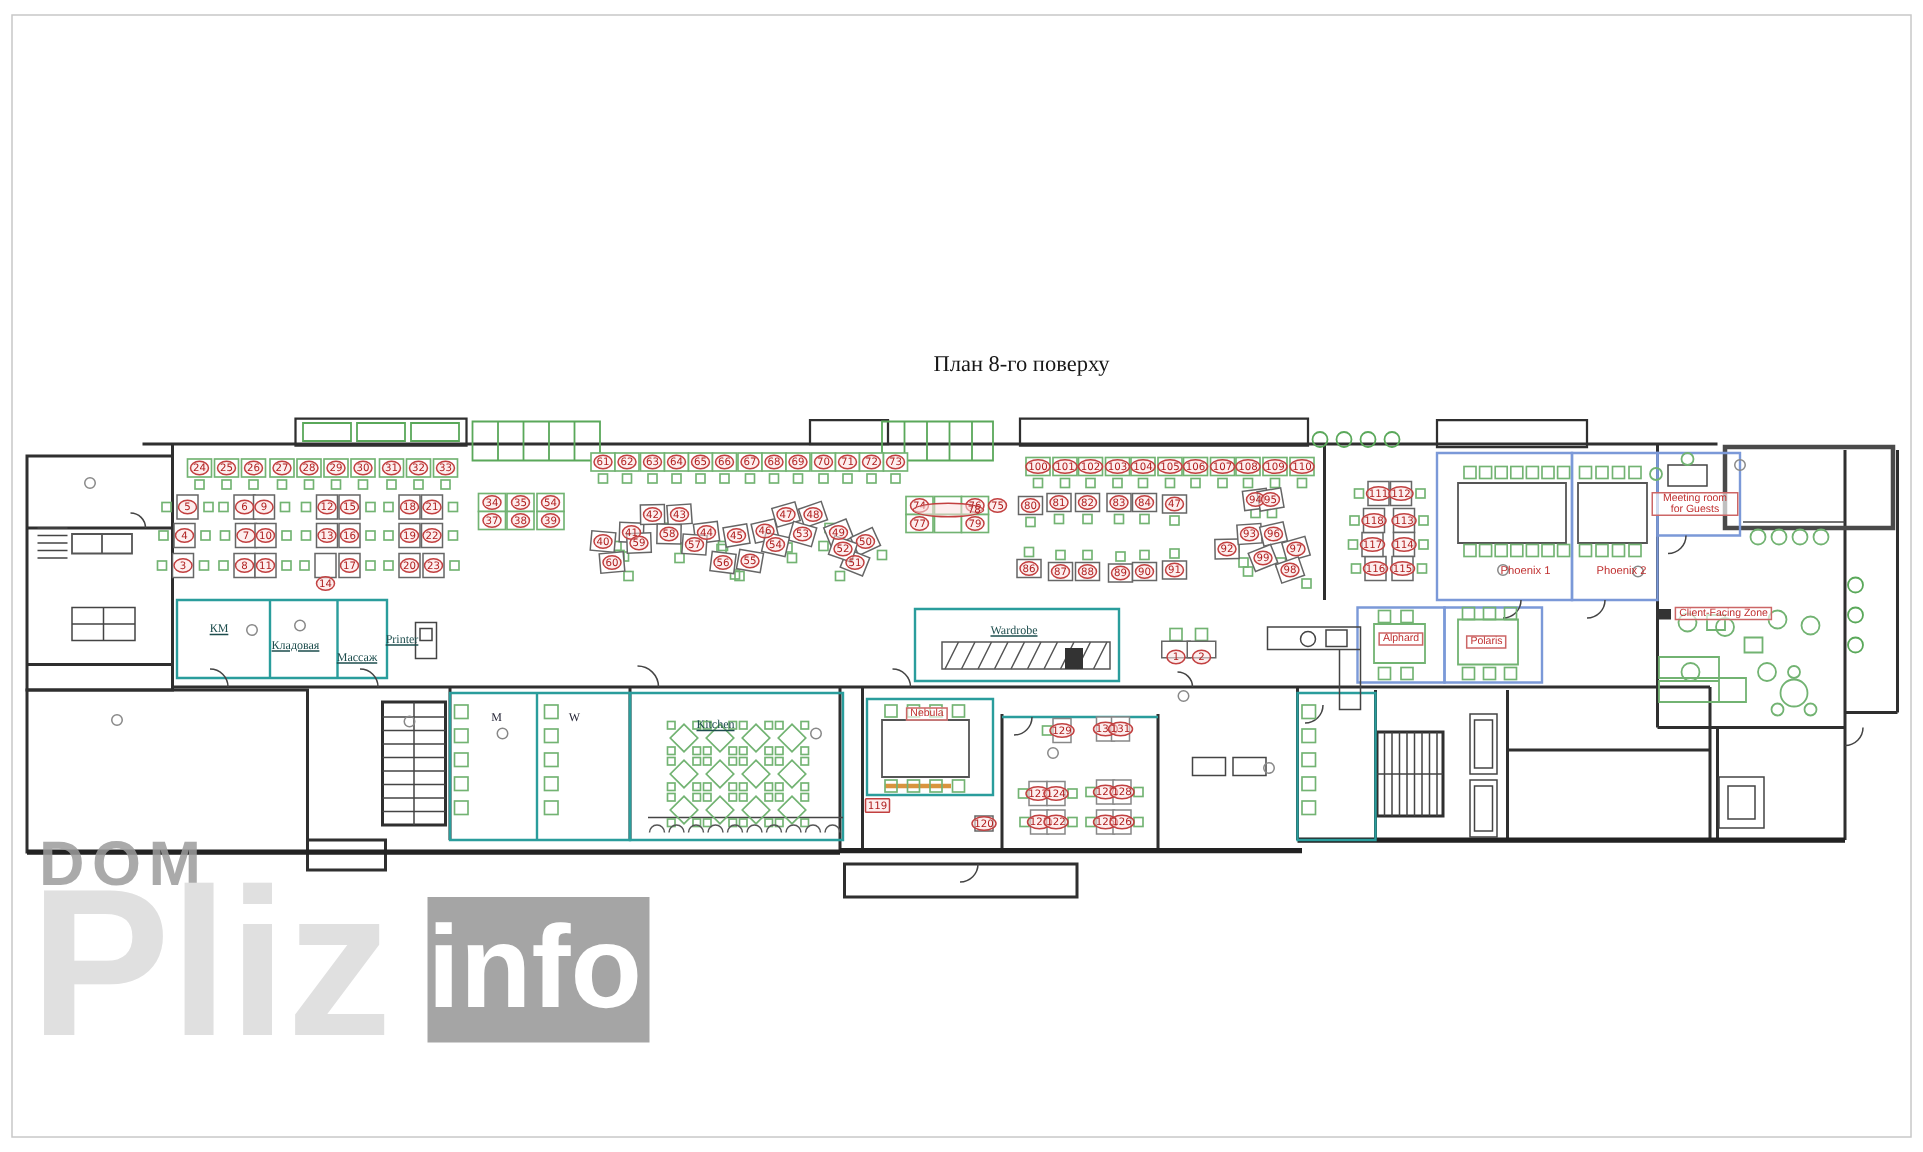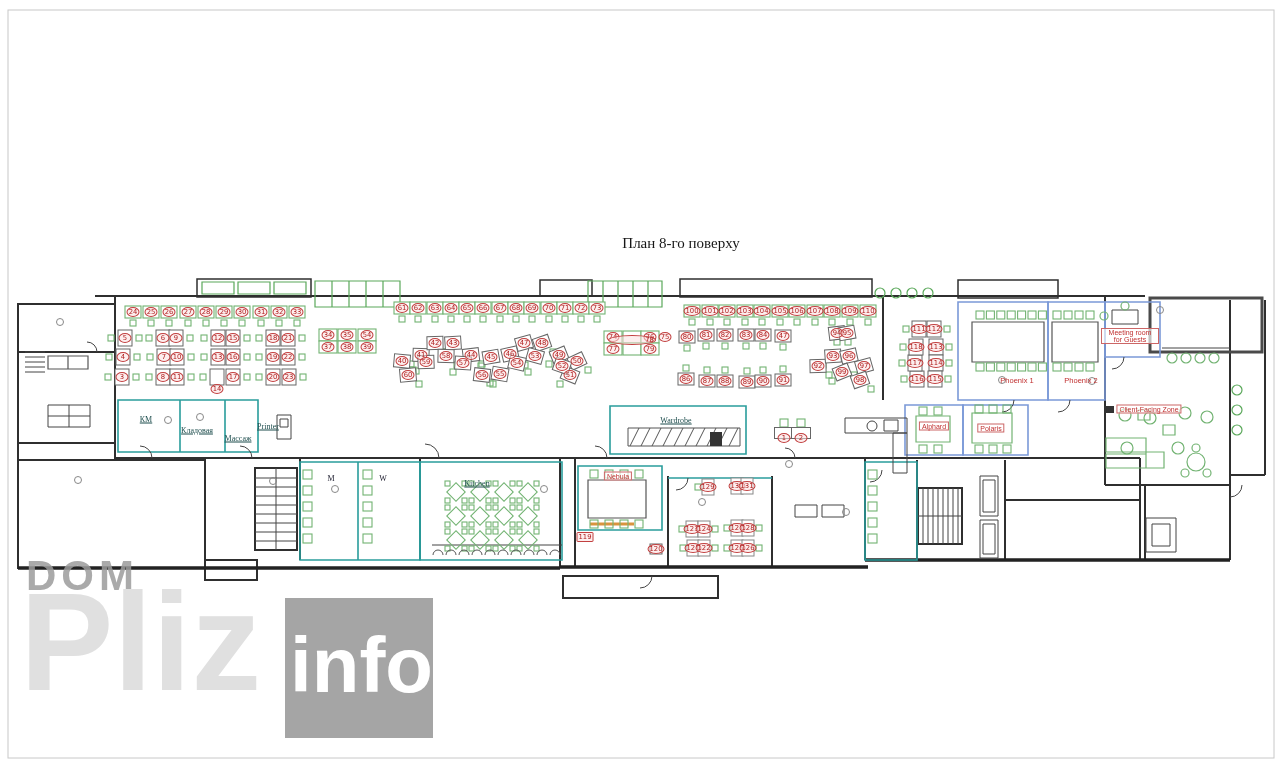--- a/index.html
+++ b/index.html
@@ -11,22 +11,22 @@
     font-family:"Liberation Serif", serif; font-size:15px; color:#171717; z-index:5; }
 
   
   .wm-center { position:absolute; left:286px; top:362px; z-index:3;
     font-size:47px; letter-spacing:7px; color:#bdbdbd; opacity:.62; white-space:nowrap;
     font-family:"Liberation Sans", sans-serif; }
   .wm-dom { position:absolute; left:26px; top:552px; z-index:2; font-size:42px; font-weight:bold;
     letter-spacing:5px; color:#9c9c9c; opacity:.85; }
   .wm-pliz { position:absolute; left:20px; top:572px; z-index:2; font-size:140px; font-weight:bold;
     color:#e0e0e0; line-height:1; }
-  .wm-info-block { position:absolute; left:285px; top:598px; width:148px; height:140px;
-    background:#a5a5a5; z-index:2; display:flex; align-items:center; justify-content:flex-end; }
+  .wm-info-block { position:absolute; left:285px; top:598px; width:148px; height:97px;
+    background:#a5a5a5; z-index:2; display:flex; align-items:center; justify-content:flex-start; }
   .wm-info-block span { color:#fff; font-size:78px; font-weight:bold; line-height:1;
     margin-top:-6px; }
 
   
   .lbl { position:absolute; transform:translate(-50%,-50%); z-index:5; text-align:center;
     white-space:nowrap; font-size:8px; }
   .lbl.dark { color:#1d4d4d; text-decoration:underline; font-family:"Liberation Serif", serif; }
   .lbl.darkplain { color:#223; font-family:"Liberation Serif", serif; }
   .lbl.red { color:#c03030; font-size:7.5px; }
   .lbl.redbox { color:#c03030; font-size:7px; border:1px solid #c66; padding:0 2px;

